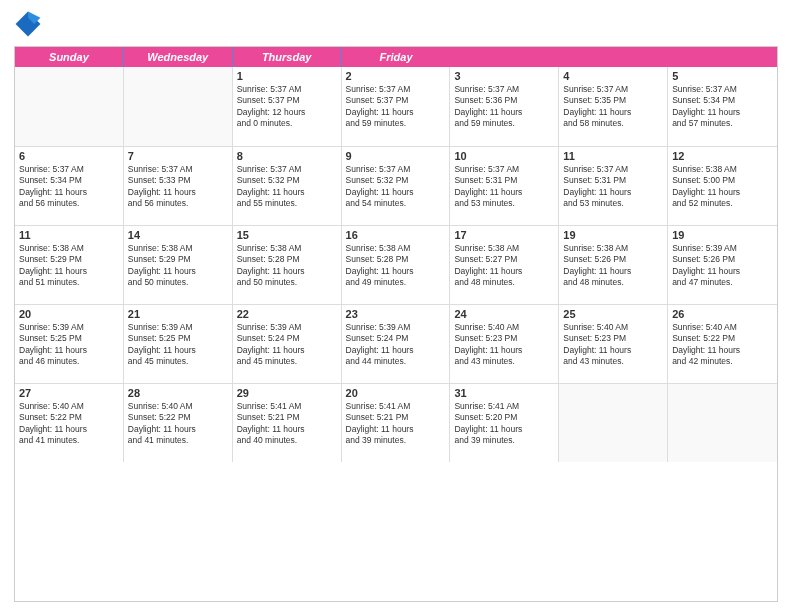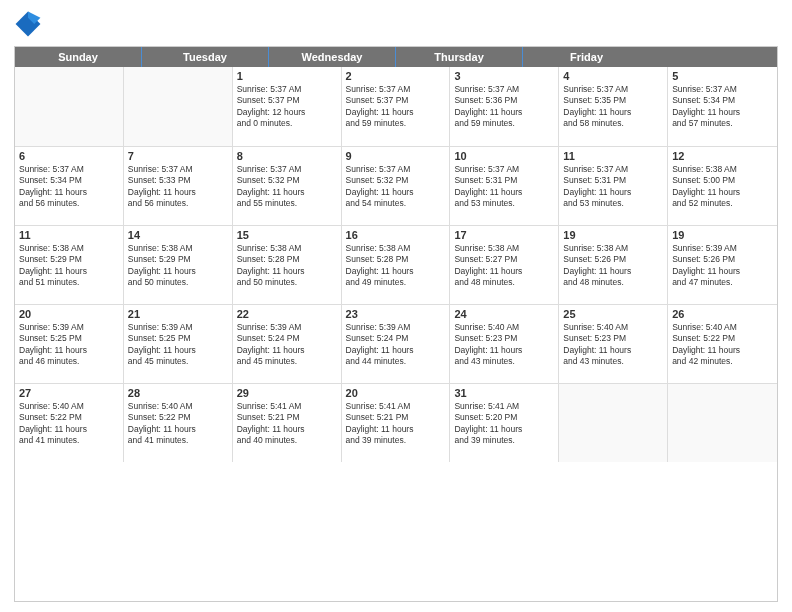--- a/index.html
+++ b/index.html
@@ -52,22 +52,23 @@
     .location {
       font-size: 14px;
       color: #555;
     }
     .calendar {
       flex: 1;
       border: 1px solid #ccc;
     }
     .cal-header {
       display: grid;
-      grid-template-columns: repeat(6, 1fr);
-      background: #737373;
+      grid-template-columns: repeat(7, 1fr);
+      background: #ec4899;
+      font-style: italic;
     }
     .cal-header-cell {
       color: #fff;
       font-size: 11px;
       font-weight: bold;
       padding: 4px 4px;
       text-align: center;
       border-right: 1px solid #4a8dd5;
     }
     .cal-header-cell:last-child { border-right: none; }
@@ -121,21 +122,20 @@
     </div>
     <div class="title-area">
       <div class="month-title"></div>
       <div class="location"></div>
     </div>
   </div>
 
   <div class="calendar">
     <div class="cal-header">
     <div class="cal-header-cell">Sunday</div>
-        <div class="cal-header-cell">Tuesday</div>
         <div class="cal-header-cell">Wednesday</div>
         <div class="cal-header-cell">Thursday</div>
         <div class="cal-header-cell">Friday</div>
       </div>
     <div class="cal-body">
     <div class="cal-row">
           <div class="cal-cell empty"></div>
           <div class="cal-cell empty"></div>
           <div class="cal-cell">
             <span class="day-num">1</span>

